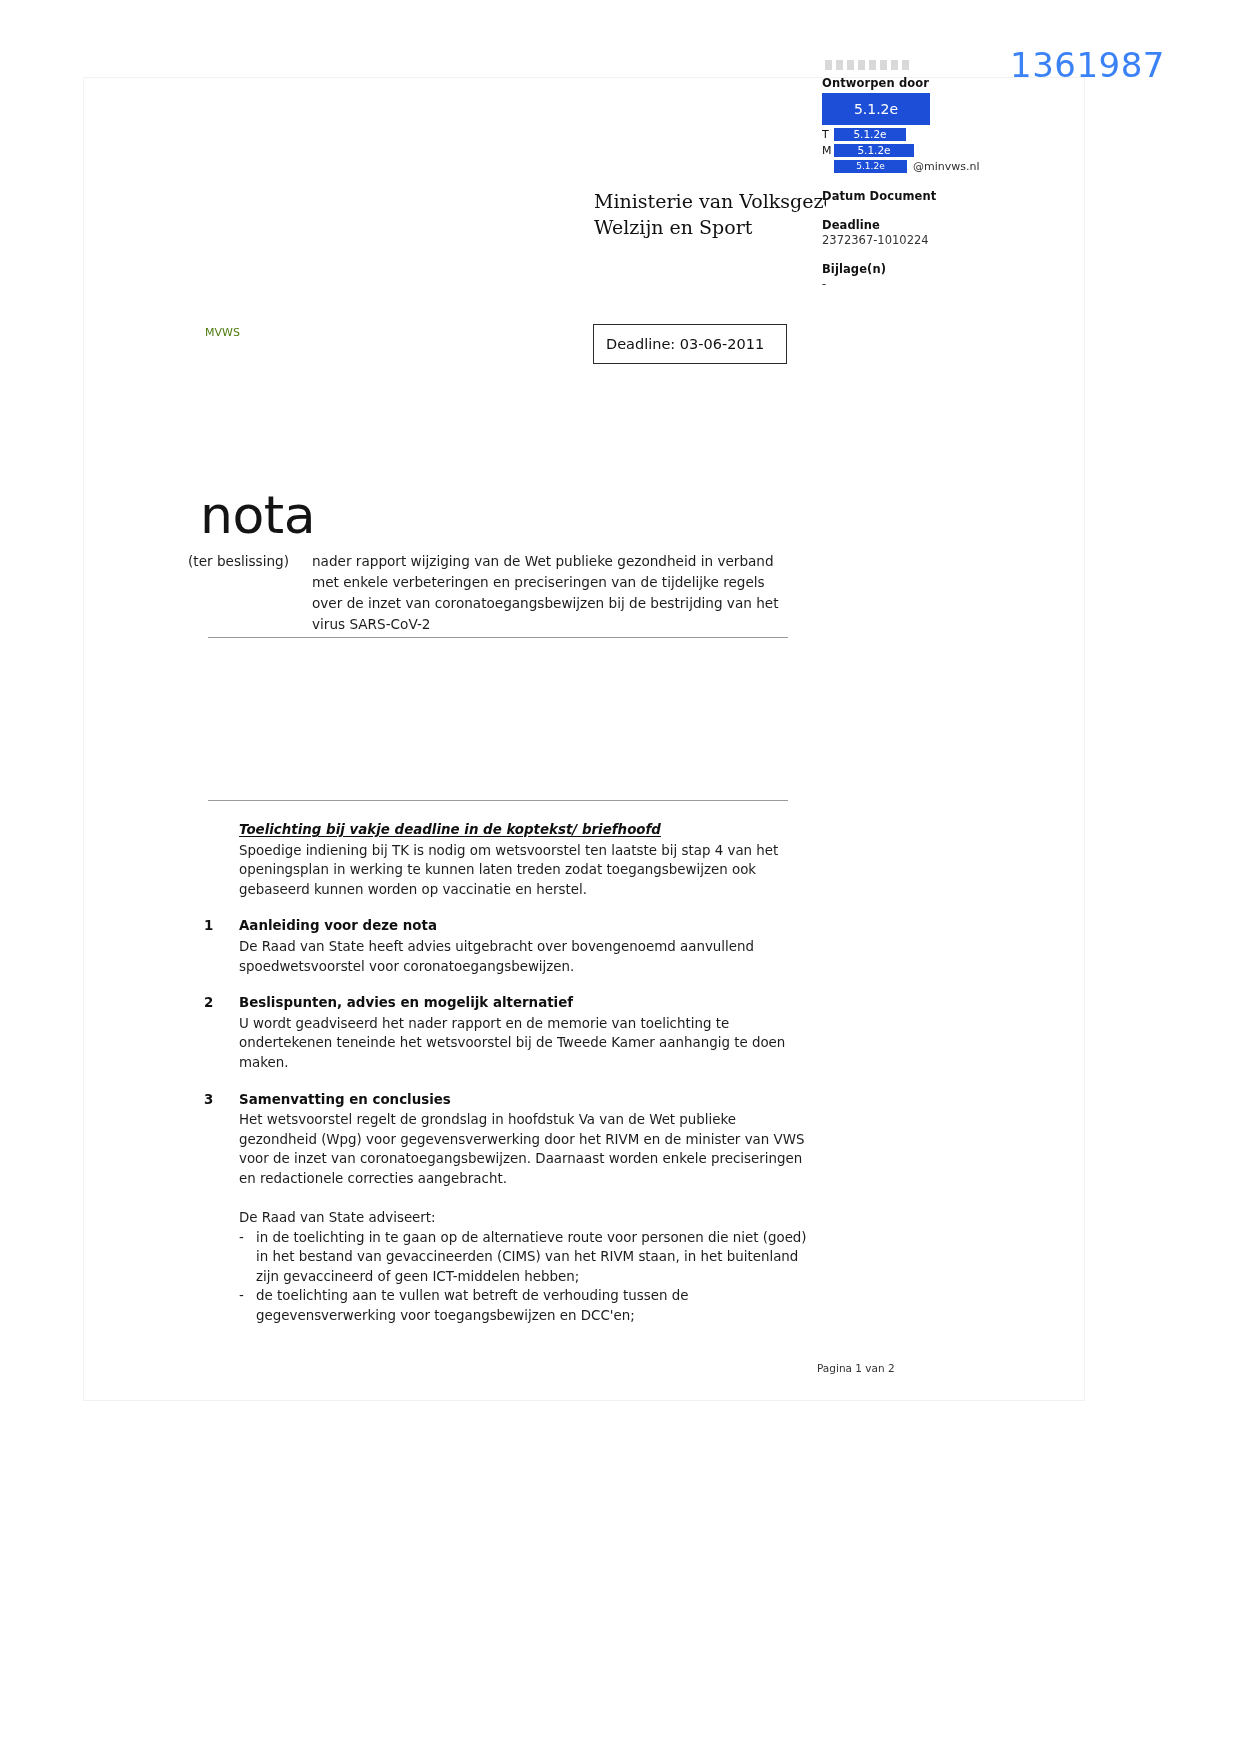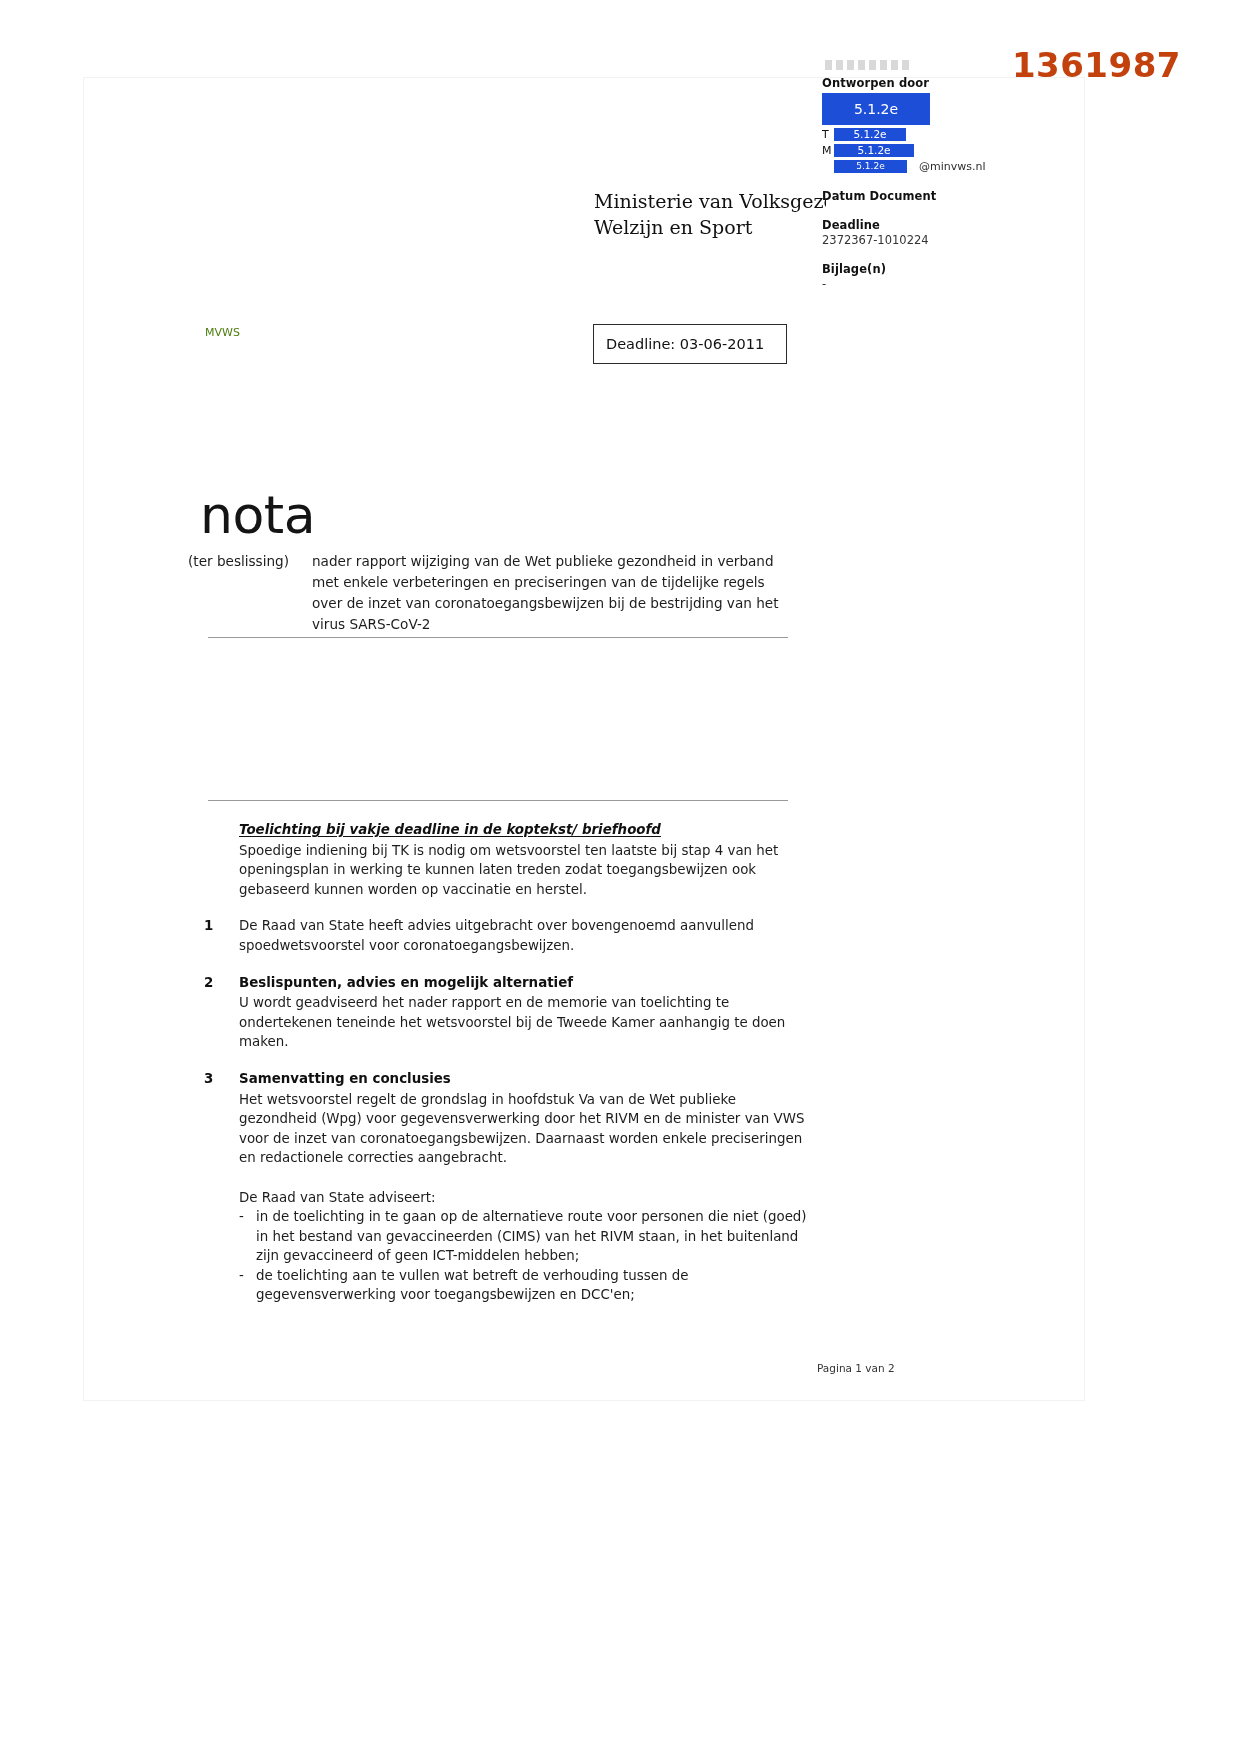--- a/index.html
+++ b/index.html
@@ -23,27 +23,27 @@
     top: 78px;
     width: 1000px;
     height: 1322px;
     background: #ffffff;
     box-shadow: 0 0 0 1px #f2f2f2;
   }
 
   
   .scan-id {
     position: absolute;
-    right: 60px;
+    right: 76px;
     top: 45px;
     font-family: "DejaVu Sans", sans-serif;
     font-size: 34px;
-    font-weight: 700;
+    font-weight: 400;
     letter-spacing: 0.5px;
-    color: #c2410c;
+    color: #3b82f6;
   }
 
   
   .meta-col {
     position: absolute;
     left: 822px;
     top: 60px;
     width: 200px;
   }
   .meta-ghost {
@@ -96,21 +96,21 @@
     font-weight: normal;
     color: #111;
     margin-right: 2px;
   }
   .redact-line-t { width: 72px; height: 13px; line-height: 13px; font-size: 10.5px; }
   .redact-line-m { width: 80px; height: 13px; line-height: 13px; font-size: 10.5px; }
   .redact-line-e { width: 73px; height: 13px; line-height: 13px; font-size: 9px; margin-left: 12px; }
   .mail-suffix {
     font-size: 11px;
     color: #2c2c2c;
-    margin-left: 12px;
+    margin-left: 6px;
   }
   .meta-block { margin-top: 16px; }
   .meta-block.tight { margin-top: 14px; }
 
   
   .ministry {
     position: absolute;
     left: 594px;
     top: 188px;
     width: 232px;
@@ -324,20 +324,21 @@
     <div class="sec-num"></div>
     <div class="sec-body">
       <div class="sec-head underlined">Toelichting bij vakje deadline in de koptekst/ briefhoofd</div>
       <div class="sec-para">Spoedige indiening bij TK is nodig om wetsvoorstel ten laatste bij stap 4 van het openingsplan in werking te kunnen laten treden zodat toegangsbewijzen ook gebaseerd kunnen worden op vaccinatie en herstel.</div>
     </div>
   </div>
 
   <div class="sec">
     <div class="sec-num">1</div>
     <div class="sec-body">
+      <div class="sec-head">Aanleiding voor deze nota</div>
       <div class="sec-para">De Raad van State heeft advies uitgebracht over bovengenoemd aanvullend spoedwetsvoorstel voor coronatoegangsbewijzen.</div>
     </div>
   </div>
 
   <div class="sec">
     <div class="sec-num">2</div>
     <div class="sec-body">
       <div class="sec-head">Beslispunten, advies en mogelijk alternatief</div>
       <div class="sec-para">U wordt geadviseerd het nader rapport en de memorie van toelichting te ondertekenen teneinde het wetsvoorstel bij de Tweede Kamer aanhangig te doen maken.</div>
     </div>

